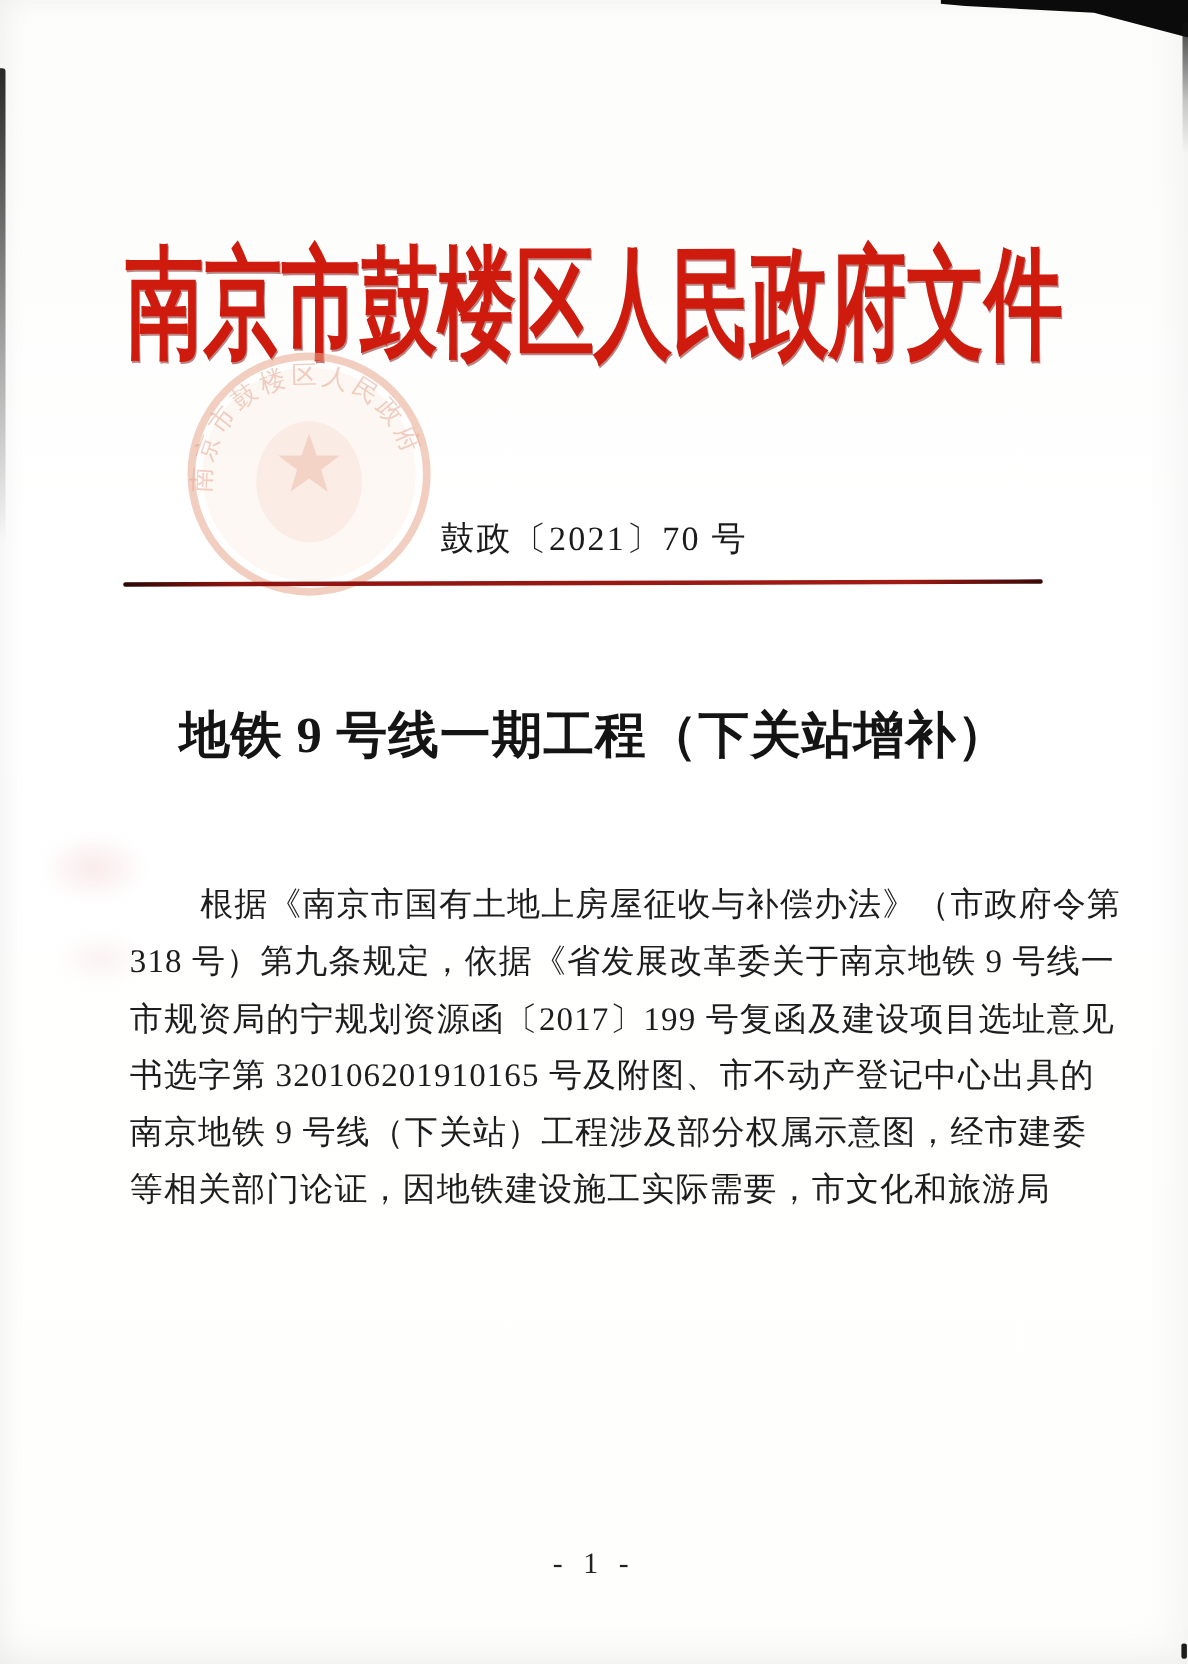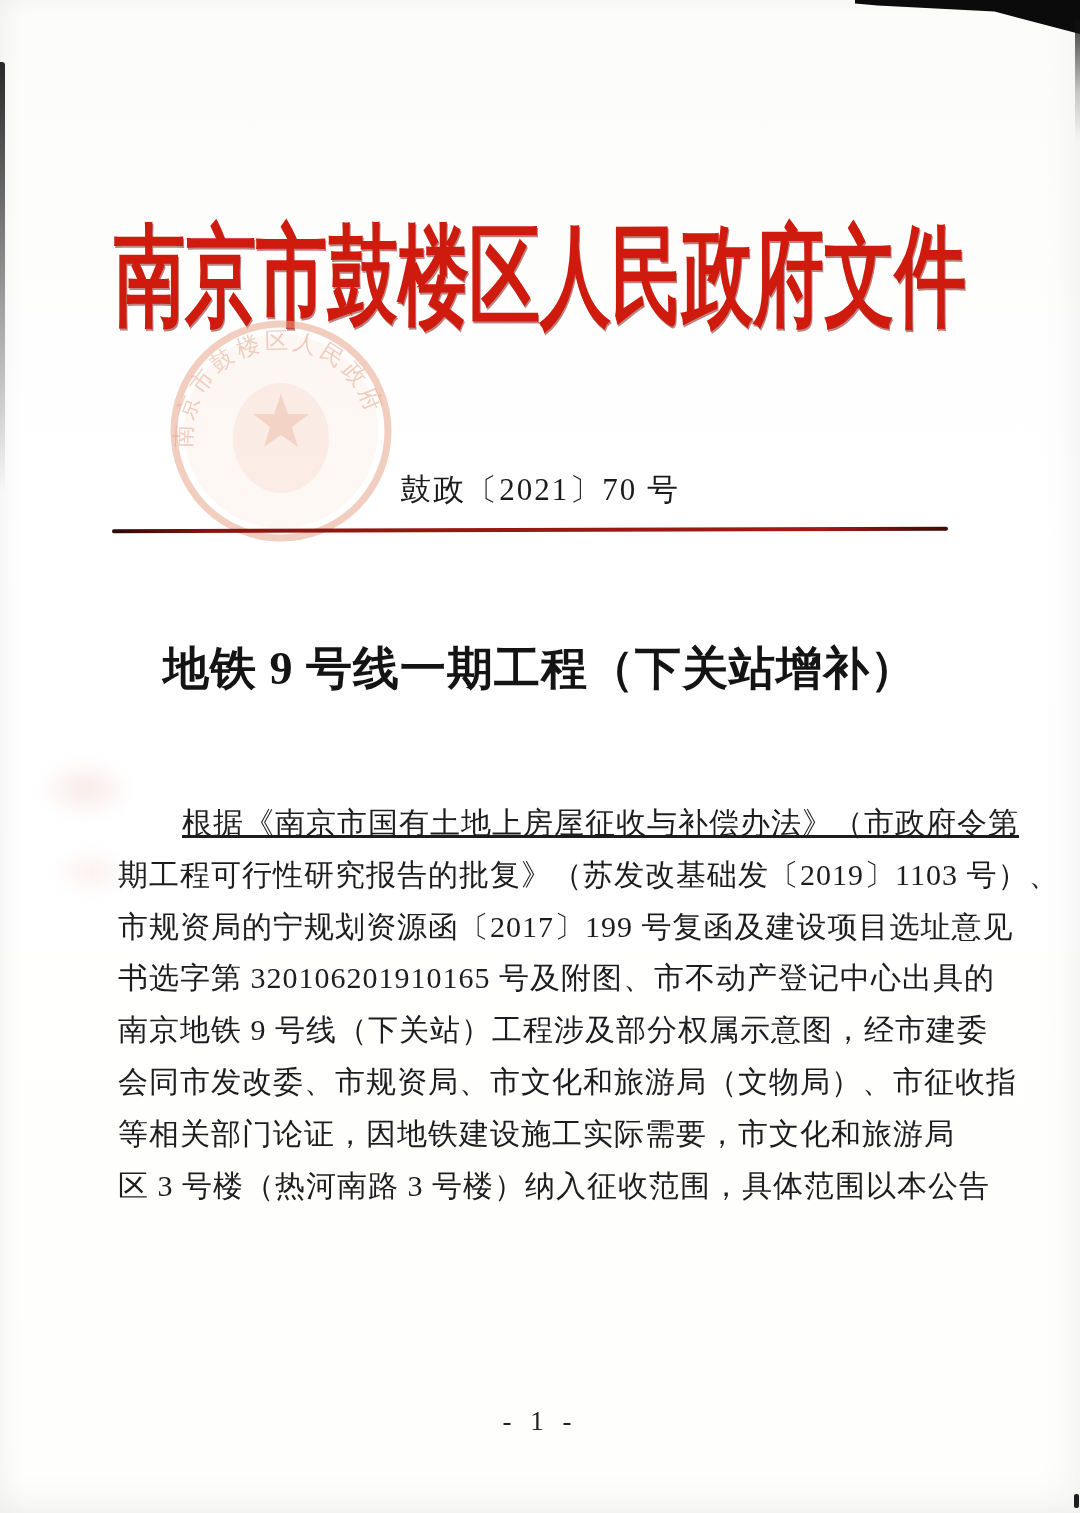--- a/index.html
+++ b/index.html
@@ -82,21 +82,21 @@
     letter-spacing: 1px;
   }
 
   
   .body-block {
     position: absolute; left: 118px; top: 797px; width: 845px;
     color: var(--text-black, #1d1d1d);
     font-size: 30px; line-height: 51.8px; letter-spacing: 1px;
   }
   .body-line { white-space: nowrap; overflow: visible; }
-  .body-line.indent { padding-left: 64px; text-decoration: underline; }
+  .body-line.indent { padding-left: 64px; }
 
   
   .page-number {
     position: absolute; top: 1406px; left: 0; width: 1080px;
     text-align: center; color: #222;
     font-size: 27px; letter-spacing: 6px;
   }
 </style>
 </head>
 <body>
@@ -130,24 +130,22 @@
   <div class="doc-number">鼓政〔2021〕70 号</div>
 
   <div class="red-rule"></div>
 
   <div class="doc-title">
     <div>地铁 9 号线一期工程（下关站增补）</div>
   </div>
 
   <div class="body-block">
     <div class="body-line indent">根据《南京市国有土地上房屋征收与补偿办法》（市政府令第</div>
-    <div class="body-line">期工程可行性研究报告的批复》（苏发改基础发〔2019〕1103 号）、</div>
+    <div class="body-line">318 号）第九条规定，依据《省发展改革委关于南京地铁 9 号线一</div>
     <div class="body-line">市规资局的宁规划资源函〔2017〕199 号复函及建设项目选址意见</div>
     <div class="body-line">书选字第 320106201910165 号及附图、市不动产登记中心出具的</div>
     <div class="body-line">南京地铁 9 号线（下关站）工程涉及部分权属示意图，经市建委</div>
-    <div class="body-line">会同市发改委、市规资局、市文化和旅游局（文物局）、市征收指</div>
     <div class="body-line">等相关部门论证，因地铁建设施工实际需要，市文化和旅游局</div>
-    <div class="body-line">区 3 号楼（热河南路 3 号楼）纳入征收范围，具体范围以本公告</div>
   </div>
 
   <div class="page-number">- 1 -</div>
 
 </div>
 
 </body></html>

